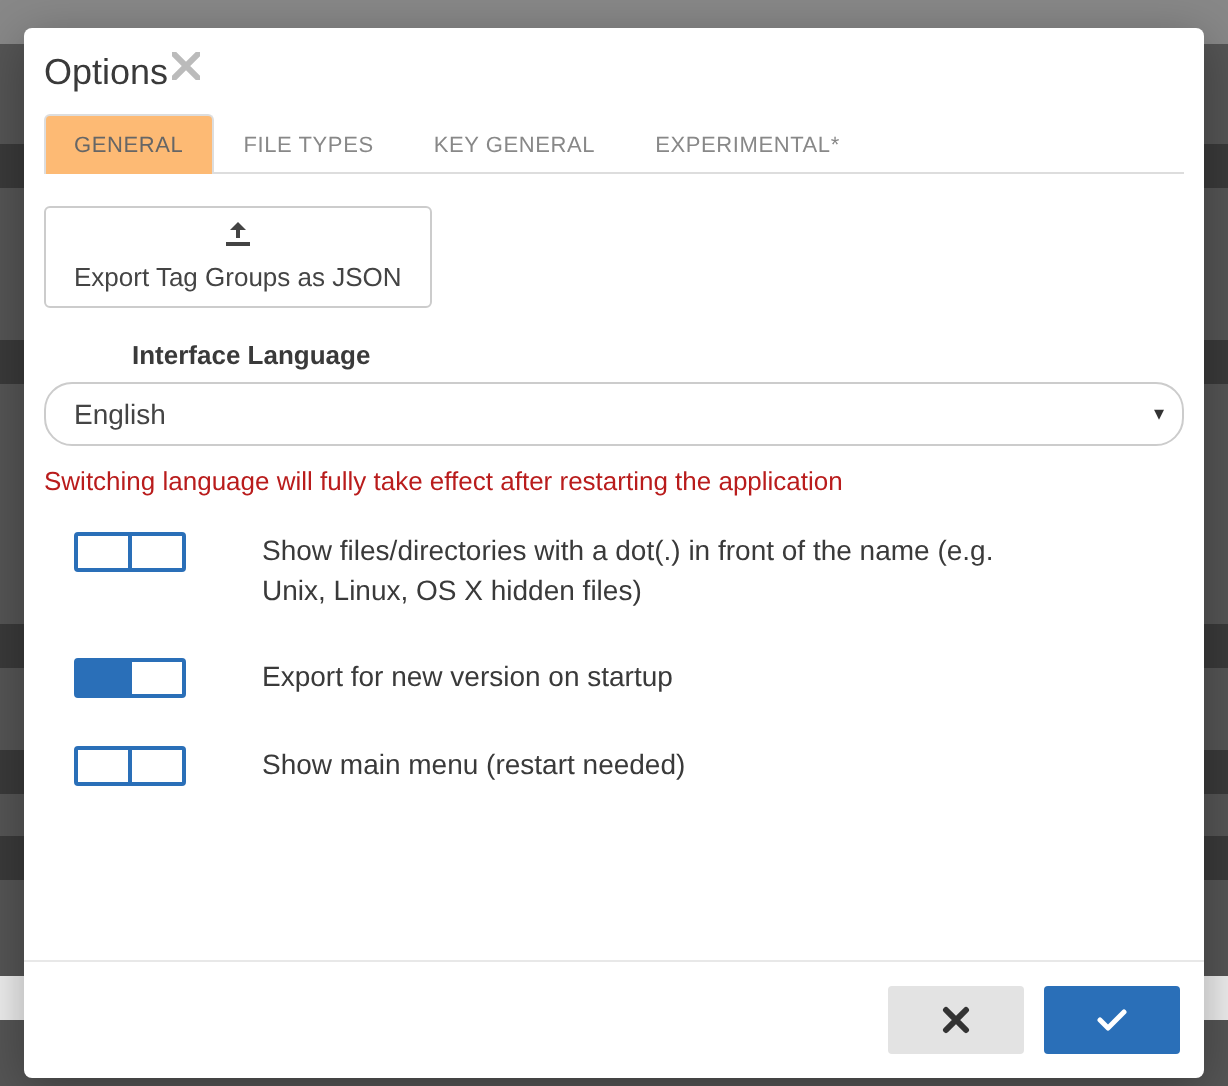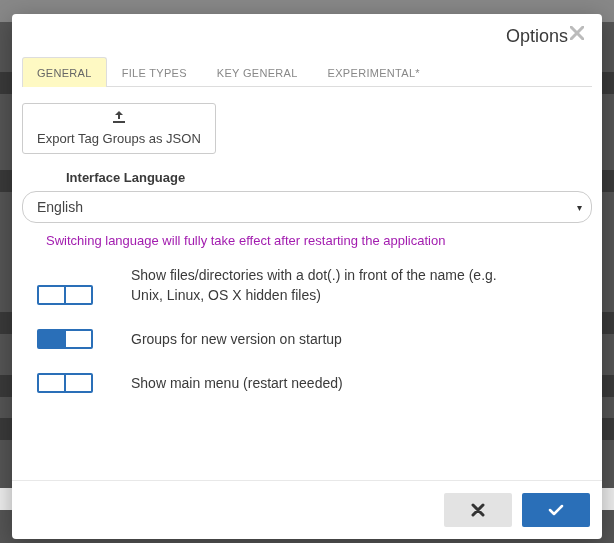--- a/index.html
+++ b/index.html
@@ -27,21 +27,21 @@
     background: #ffffff;
     border-radius: 4px;
     box-shadow: 0 5px 25px rgba(0,0,0,0.3);
     display: flex;
     flex-direction: column;
   }
   .header {
     padding: 12px 16px 0 10px;
     display: flex;
     align-items: flex-start;
-    justify-content: flex-end;
+    justify-content: flex-start;
   }
   .title {
     font-size: 18px;
     font-weight: 400;
     color: #3a3a3a;
   }
   .close {
     color: #bbb;
     cursor: pointer;
     padding: 0 2px;
@@ -60,21 +60,21 @@
     color: #888;
     cursor: pointer;
     border: 1px solid transparent;
     border-bottom: none;
     margin-bottom: -1px;
     border-radius: 3px 3px 0 0;
   }
   .tab.active {
     color: #666;
     border-color: #ddd;
-    background: #fef9c3;
+    background: #fdba74;
   }
   .content {
     padding: 16px 10px;
     flex: 1;
     overflow: auto;
   }
   .export-btn {
     border: 1px solid #ccc;
     background: #fff;
     padding: 7px 14px;
@@ -109,29 +109,28 @@
   .select-wrap::after {
     content: "▾";
     position: absolute;
     right: 10px; top: 50%;
     transform: translateY(-50%);
     color: #333;
     font-size: 10px;
     pointer-events: none;
   }
   .hint {
-    color: #a21caf;
+    color: #b91c1c;
     font-size: 13px;
     margin-top: 10px;
-    margin-left: 24px;
   }
   .rows { margin-top: 18px; }
   .row {
     display: flex;
-    align-items: flex-end;
+    align-items: flex-start;
     gap: 38px;
     margin-bottom: 24px;
     padding-left: 15px;
   }
   .toggle {
     width: 56px;
     height: 20px;
     border: 2px solid #2a6fb8;
     border-radius: 2px;
     position: relative;
@@ -228,21 +227,21 @@
         </div>
         <div class="row-text">Show files/directories with a dot(.) in front of the name (e.g. Unix, Linux, OS X hidden files)</div>
       </div>
 
       <div class="row">
         <div class="toggle on">
           <div class="half left"></div>
             <div class="divider"></div>
             <div class="half right"></div>
         </div>
-        <div class="row-text">Groups for new version on startup</div>
+        <div class="row-text">Export for new version on startup</div>
       </div>
 
       <div class="row">
         <div class="toggle">
           <div class="half left"></div>
             <div class="divider"></div>
             <div class="half right"></div>
         </div>
         <div class="row-text">Show main menu (restart needed)</div>
       </div>

